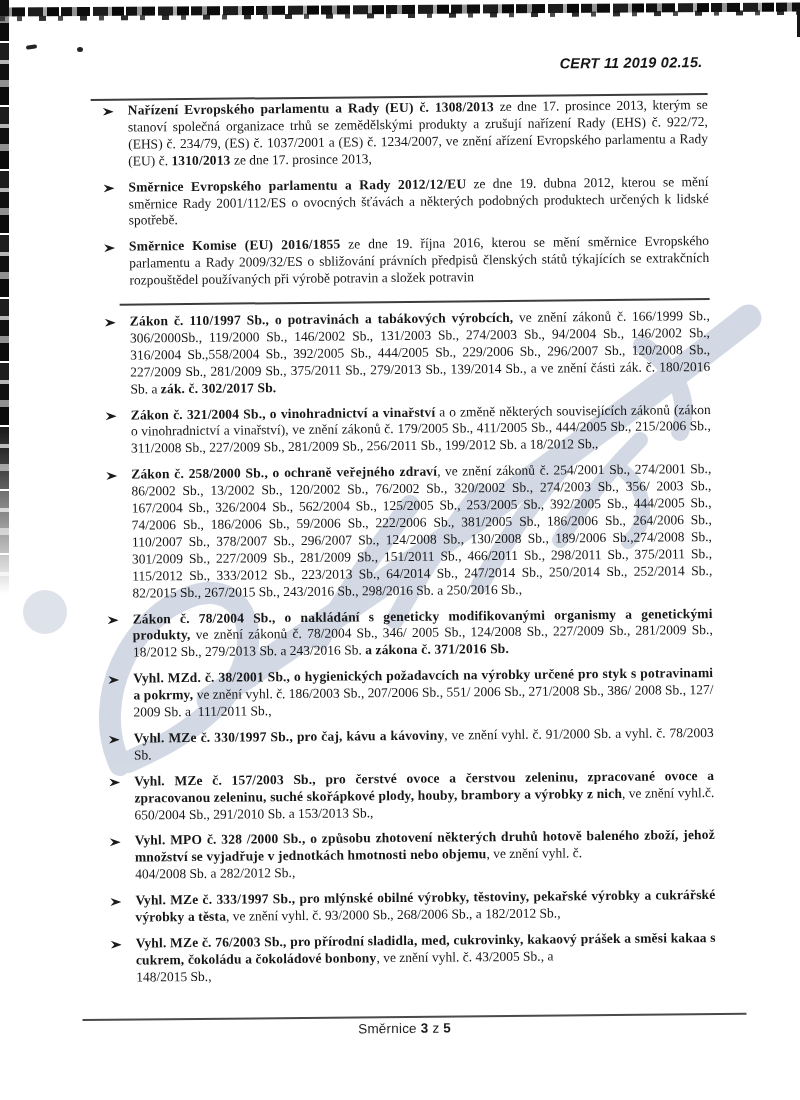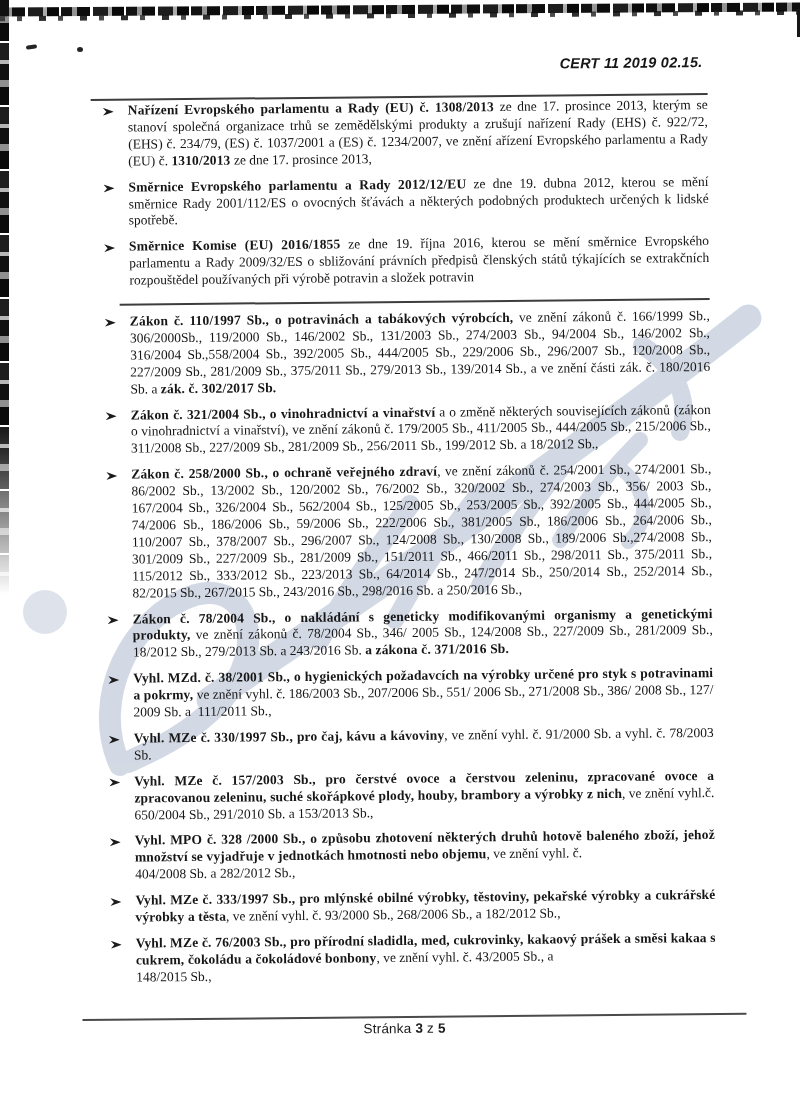--- a/index.html
+++ b/index.html
@@ -181,16 +181,16 @@
       </div>
       <div class="item">
         <span class="bullet"></span>
         <p class="itext"><b>Vyhl. MZe č. 76/2003 Sb., pro přírodní sladidla, med, cukrovinky, kakaový prášek a směsi kakaa s cukrem, čokoládu a čokoládové bonbony</b><span>, ve znění vyhl. č. 43/2005 Sb., a
 148/2015 Sb.,</span></p>
       </div>
     </div>
 
     <div class="rule rule-footer"></div>
 
-    <div class="footer-line"><span>Stránka</span>&nbsp;<b>3</b>&nbsp;<span>z</span>&nbsp;<b>5</b></div>
+    <div class="footer-line"><span>Směrnice</span>&nbsp;<b>3</b>&nbsp;<span>z</span>&nbsp;<b>5</b></div>
 
   </div>
 </div>
 
 </body></html>

